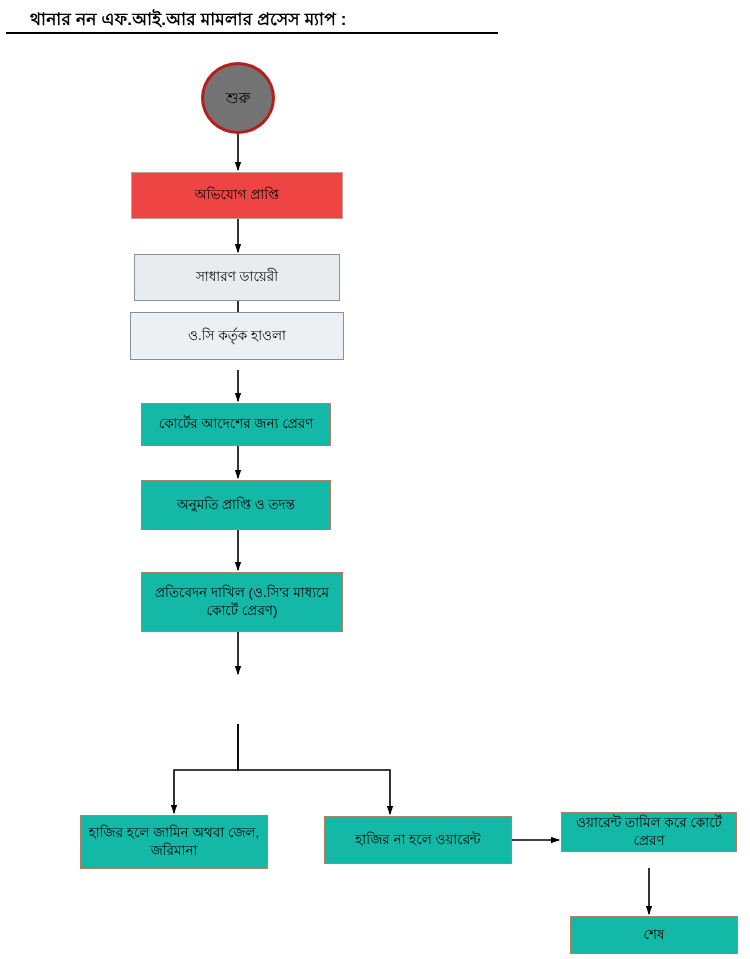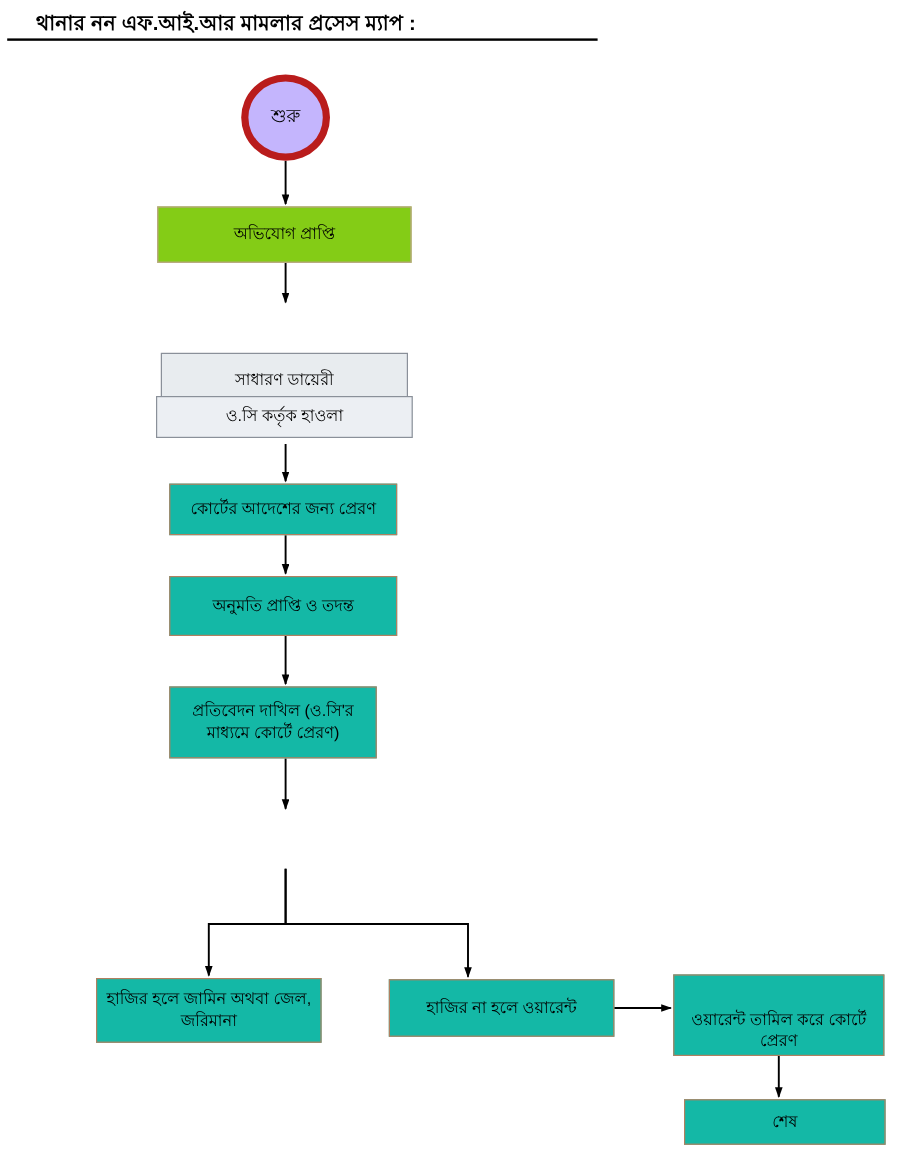--- a/index.html
+++ b/index.html
@@ -45,33 +45,33 @@
     align-items: center;
     justify-content: center;
     text-align: center;
     font-size: 13.5px;
     color: #000000;
     line-height: 1.35;
     padding: 2px 6px;
   }
   .node.start {
     border-radius: 50%;
-    background: #c4b5fd;
-    border: 6px solid #b91c1c;
+    background: #737373;
+    border: 3px solid #b91c1c;
     font-size: 15px;
   }
   .node.rect {
     border: 1px solid #808080;
   }
   .peach {
     background: #14b8a6;
     border-color: #b08060 !important;
   }
   .lightpeach {
-    background: #84cc16;
+    background: #ef4444;
     border-color: #c0a090 !important;
   }
   .grayblue {
     background: #e8ecef;
     border-color: #8a9099 !important;
   }
   .paleblue {
     background: #eceff3;
     border-color: #8a9099 !important;
   }
@@ -114,50 +114,50 @@
   </svg>
 
   <div class="node start" style="left:201px; top:62px; width:74px; height:72px;">
     <span>শুরু</span>
   </div>
 
   <div class="node rect lightpeach" style="left:131px; top:172px; width:212px; height:47px;">
     <span>অভিযোগ প্রাপ্তি</span>
   </div>
 
-  <div class="node rect grayblue" style="left:134px; top:254px; width:206px; height:47px;margin-top:40px;">
+  <div class="node rect grayblue" style="left:134px; top:254px; width:206px; height:47px;">
     <span>সাধারণ ডায়েরী</span>
   </div>
 
-  <div class="node rect paleblue" style="left:130px; top:330px; width:214px; height:35px;">
+  <div class="node rect paleblue" style="left:130px; top:312px; width:214px; height:48px;">
     <span>ও.সি কর্তৃক হাওলা</span>
   </div>
 
   <div class="node rect peach" style="left:141px; top:403px; width:190px; height:43px;">
     <span>কোর্টের আদেশের জন্য প্রেরণ</span>
   </div>
 
   <div class="node rect peach" style="left:141px; top:480px; width:190px; height:50px;text-align:right;">
     <span>অনুমতি প্রাপ্তি ও তদন্ত</span>
   </div>
 
-  <div class="node rect peach" style="left:141px; top:572px; width:173px; height:60px;">
+  <div class="node rect peach" style="left:141px; top:572px; width:202px; height:60px;">
     <span>প্রতিবেদন দাখিল (ও.সি'র মাধ্যমে কোর্টে প্রেরণ)</span>
   </div>
 
 
   <div class="node rect peach" style="left:80px; top:815px; width:188px; height:54px;justify-content:flex-end;">
     <span>হাজির হলে জামিন অথবা জেল, জরিমানা</span>
   </div>
 
   <div class="node rect peach" style="left:296px; top:816px; width:188px; height:48px;margin-left:28px;">
     <span>হাজির না হলে ওয়ারেন্ট</span>
   </div>
 
-  <div class="node rect peach" style="left:561px; top:812px; width:176px; height:68px;align-items:flex-end;">
+  <div class="node rect peach" style="left:561px; top:812px; width:176px; height:40px;">
     <span>ওয়ারেন্ট তামিল করে কোর্টে প্রেরণ</span>
   </div>
 
   <div class="node rect peach" style="left:570px; top:916px; width:168px; height:38px;justify-content:center;">
     <span>শেষ</span>
   </div>
 
 </div>
 
 </body></html>

